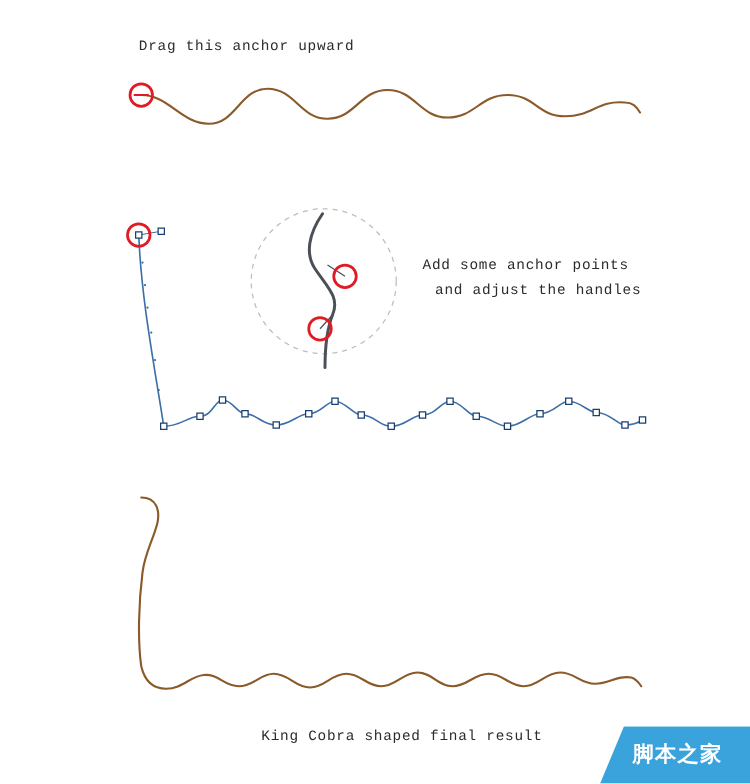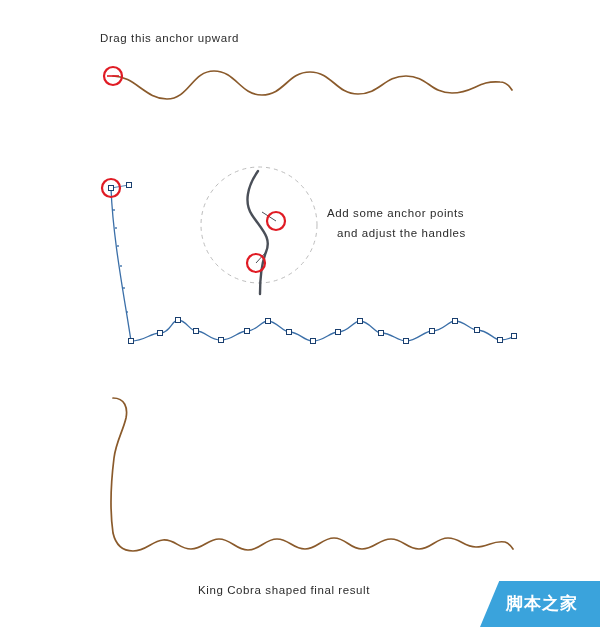--- a/index.html
+++ b/index.html
@@ -16,26 +16,27 @@
   }
   #stage {
     position: absolute;
     left: 0;
     top: 0;
     width: 600px;
     height: 627px;
   }
   .label {
     position: absolute;
-    font-family: Liberation Sans, sans-serif;
+    font-family: Liberation Mono, monospace;
     font-size: 11.5px;
     color: #2b2b2b;
     letter-spacing: 0.6px;
     white-space: pre;
     line-height: 20px;
+    margin-left: 11px;
   }
   #label-top      { left: 100px; top: 28px; }
   #label-mid      { left: 327px; top: 203px; }
   #label-bottom   { left: 198px; top: 580px; }
 
   .svg-layer {
     position: absolute;
     left: 0;
     top: 0;
     width: 600px;

